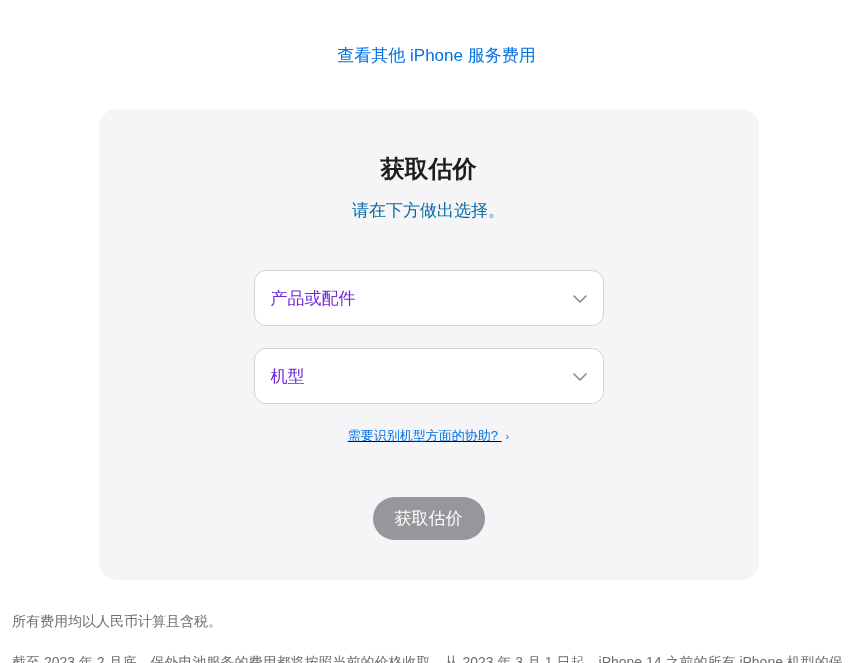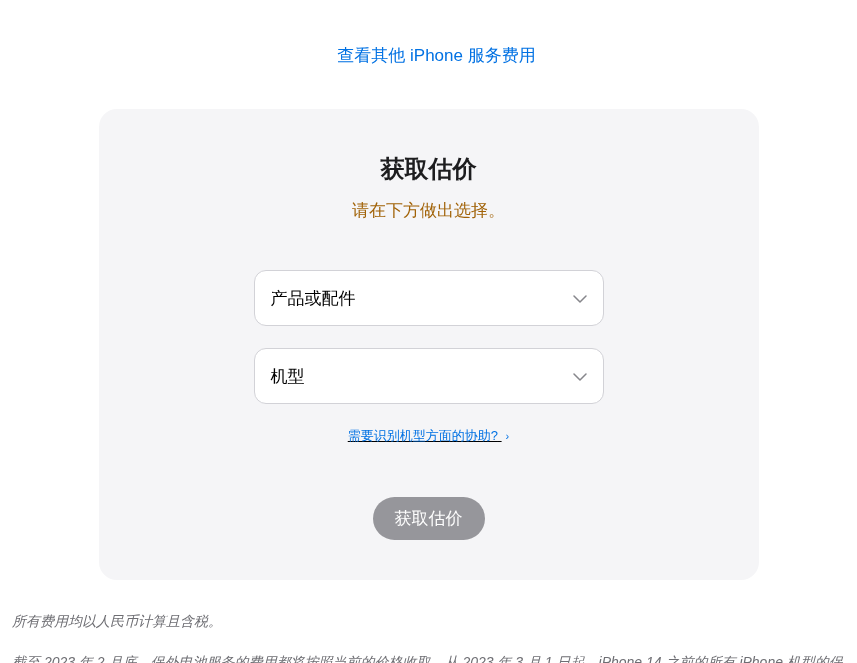--- a/index.html
+++ b/index.html
@@ -37,37 +37,37 @@
       text-align: center;
     }
     .card-title {
       font-size: 24px;
       font-weight: 600;
       color: #1d1d1f;
       margin-bottom: 14px;
     }
     .card-subtitle {
       font-size: 17px;
-      color: #a16207;
+      color: #0369a1;
       margin-bottom: 48px;
     }
     .select-wrapper {
       width: 350px;
       margin: 0 auto 22px auto;
       position: relative;
     }
     .select-box {
       width: 100%;
       height: 56px;
       background: #fff;
       border: 1px solid #d2d2d7;
       border-radius: 12px;
       padding: 0 44px 0 16px;
       font-size: 17px;
-      color: #000000;
+      color: #6d28d9;
       text-align: left;
       display: flex;
       align-items: center;
       cursor: pointer;
       position: relative;
     }
     .chevron {
       position: absolute;
       right: 16px;
       top: 50%;
@@ -104,21 +104,20 @@
     .footer-text {
       font-size: 14px;
       color: #6e6e73;
       line-height: 1.9;
       margin-top: 28px;
       padding: 0 2px;
       text-align: left;
     }
     .footer-text p {
       margin-bottom: 14px;
-      font-style: italic;
     }
     .no-highlight {
       display: inline;
     }
   </style>
 </head>
 <body>
 
 <div class="container">
   <div class="top-link">

